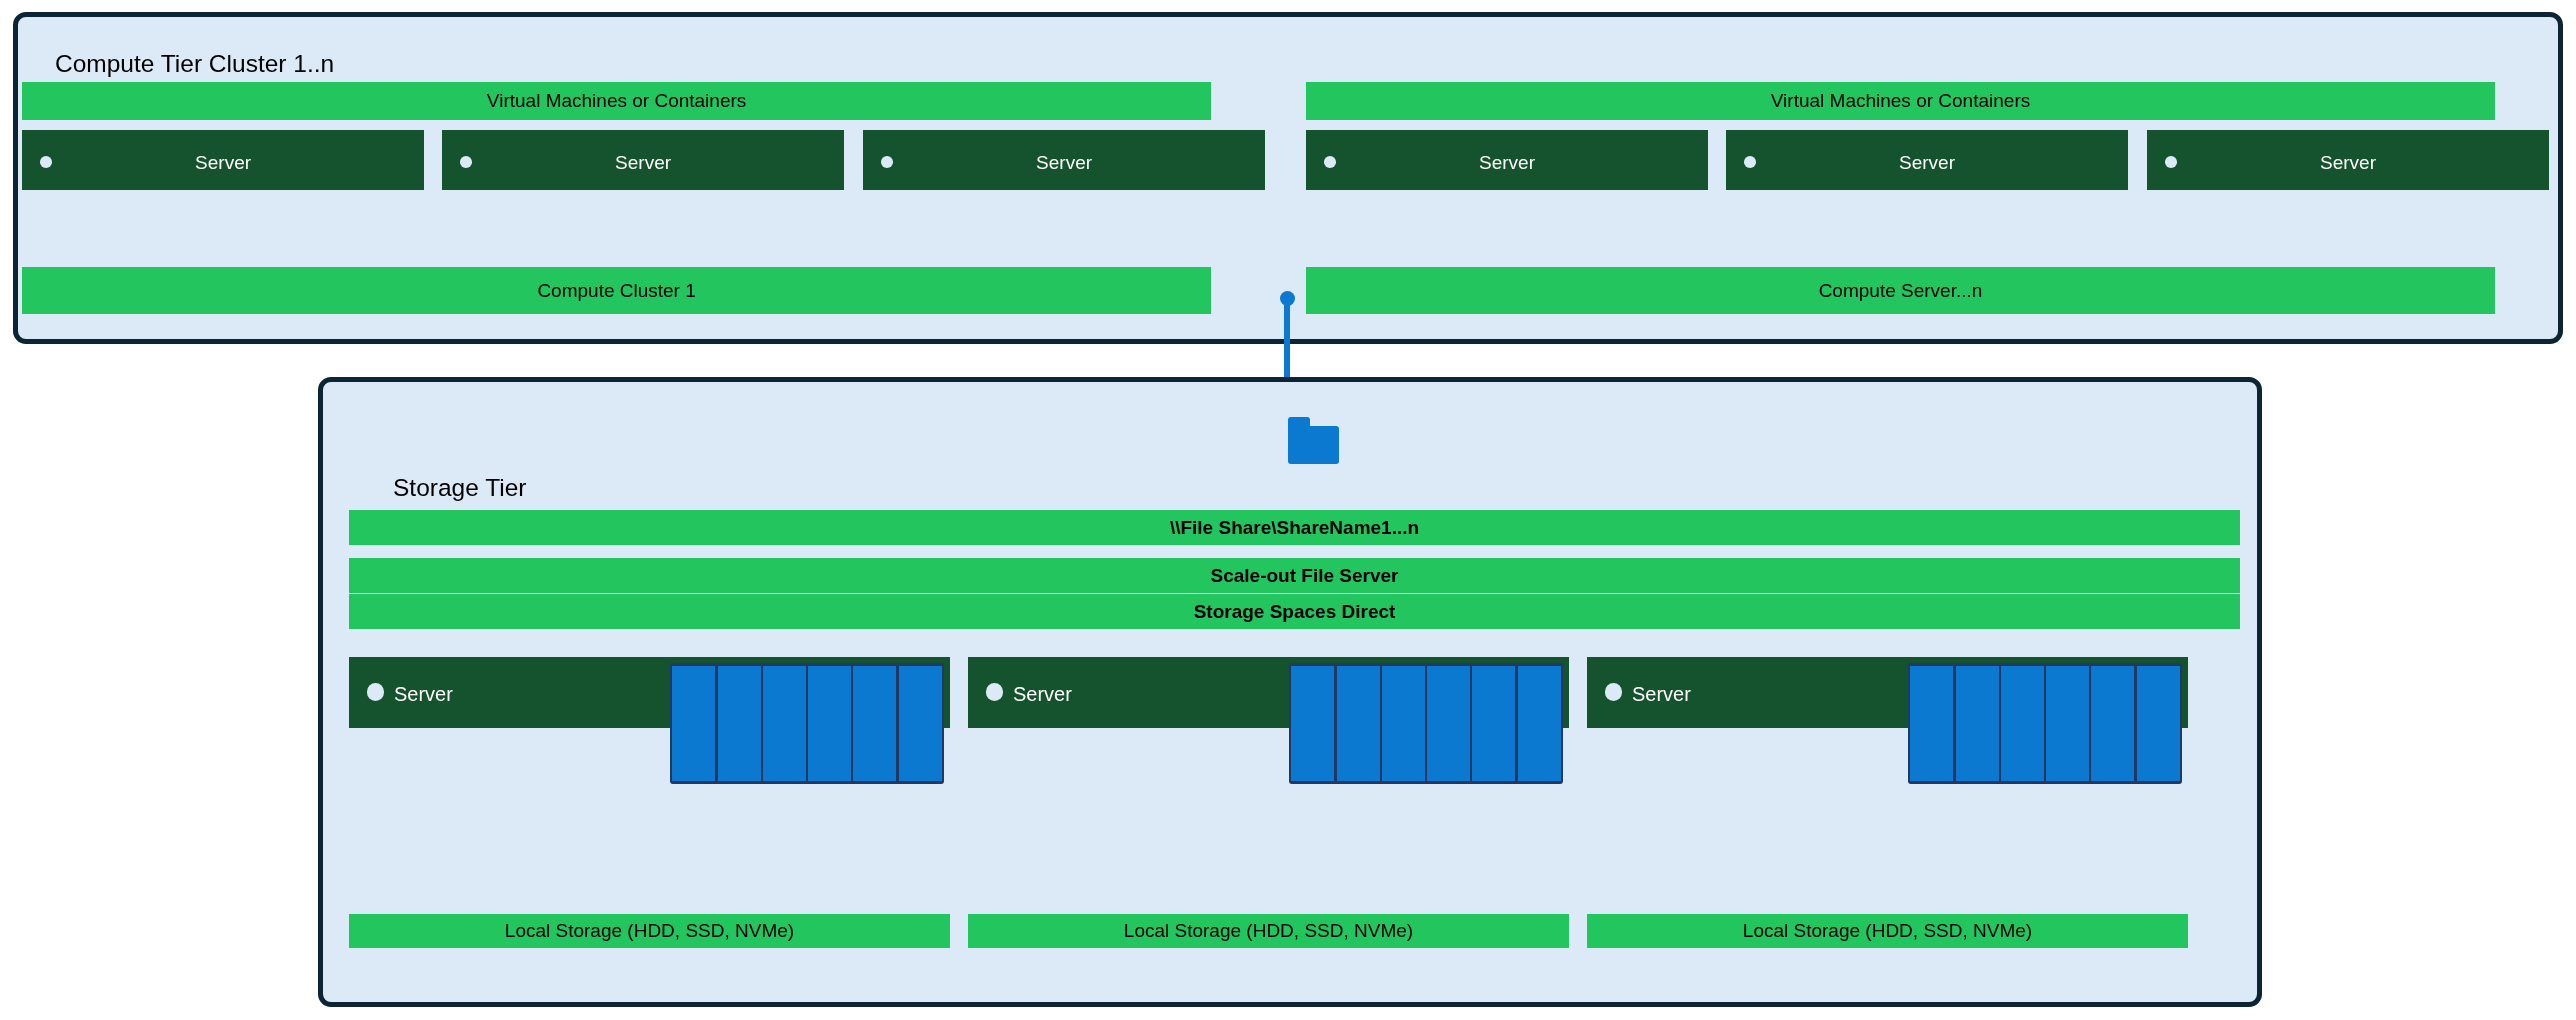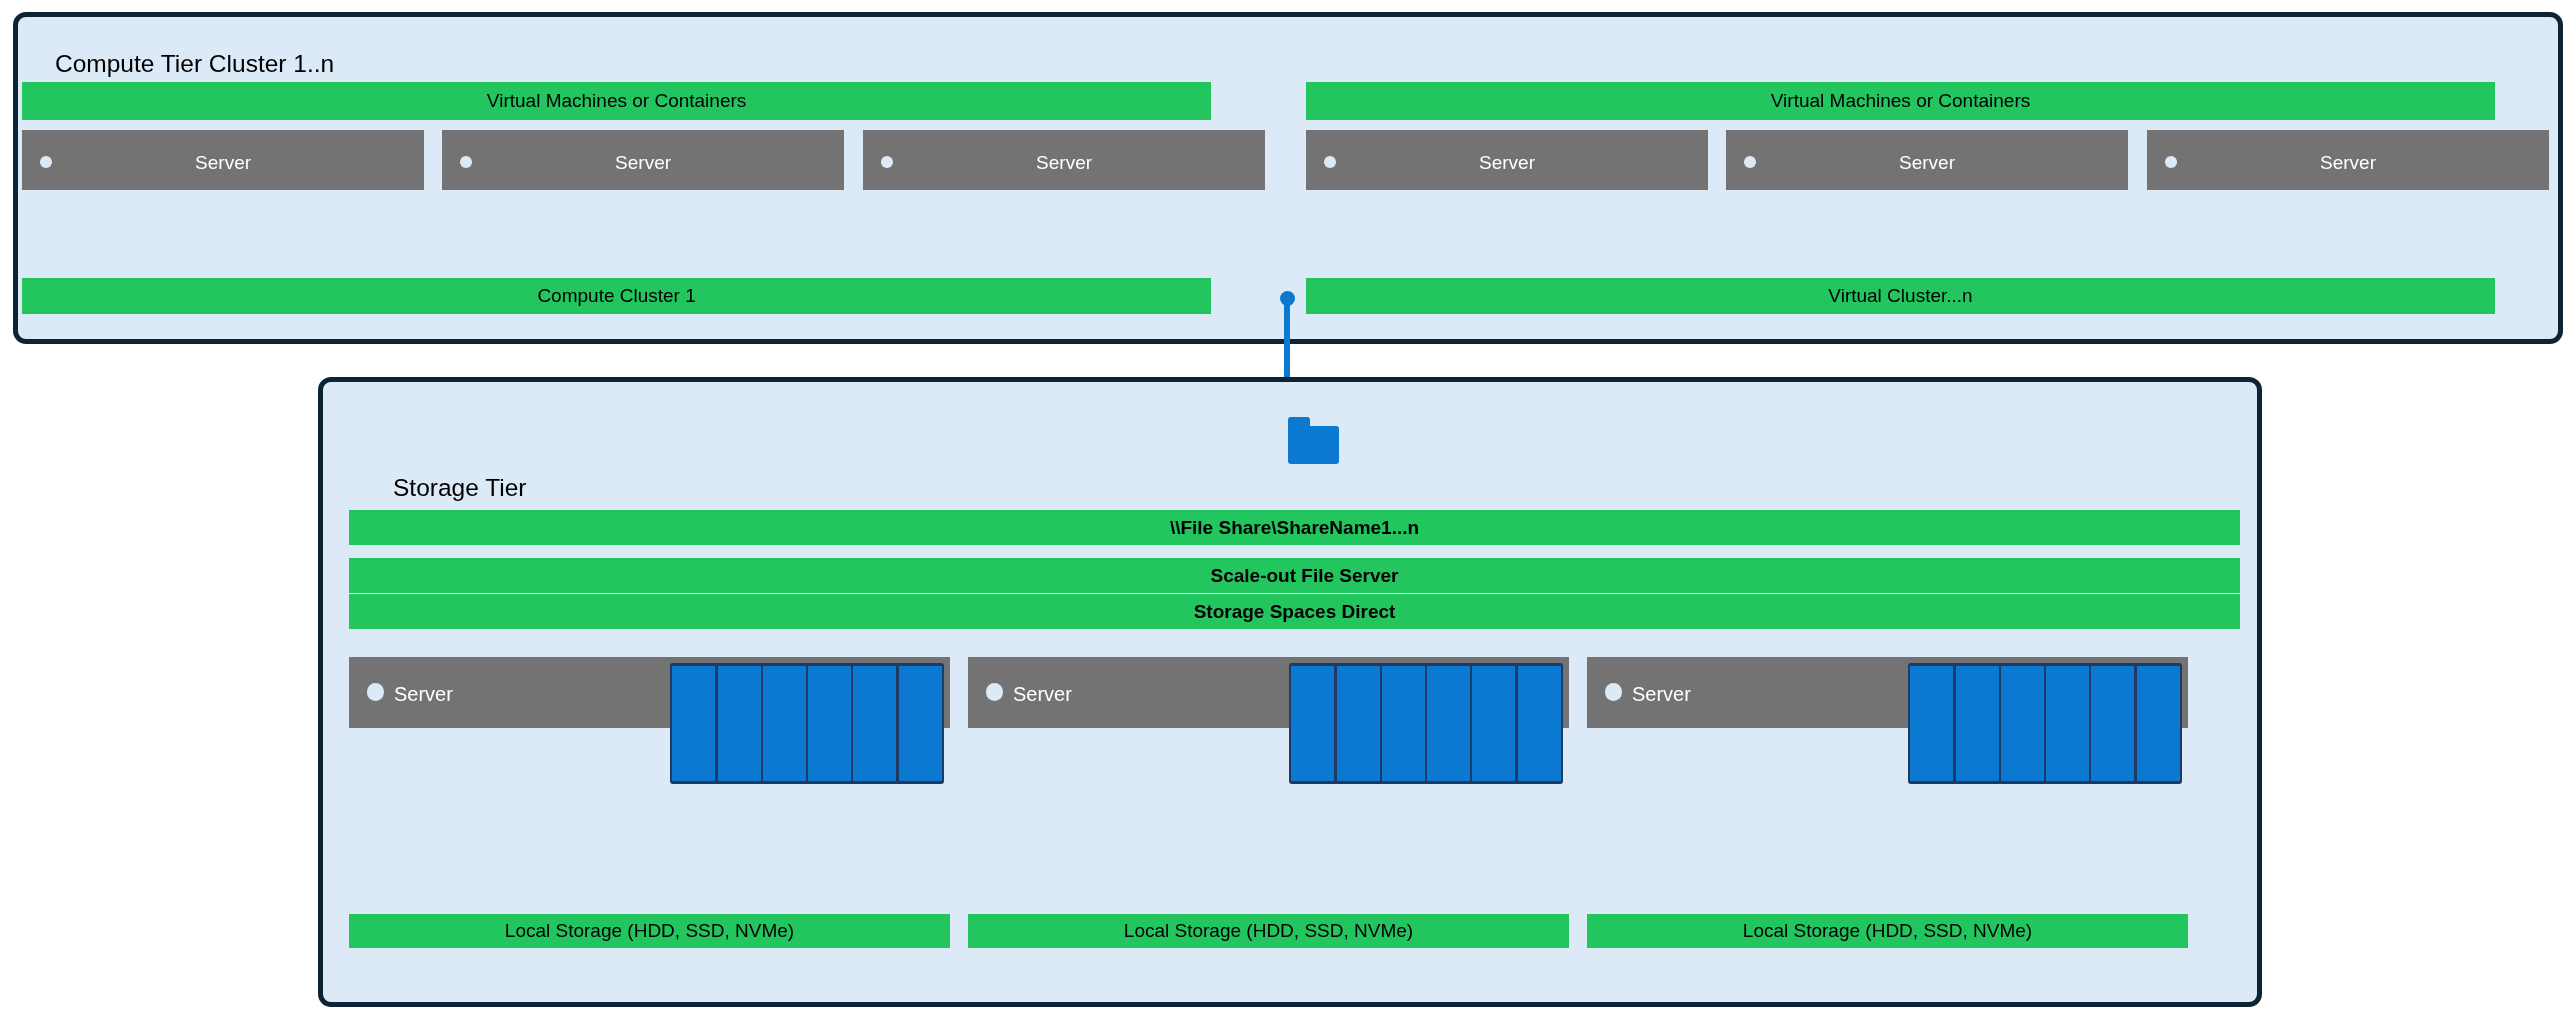--- a/index.html
+++ b/index.html
@@ -73,21 +73,21 @@
     align-items: center;
     justify-content: center;
     text-align: center;
     box-sizing: border-box;
     white-space: nowrap;
   }
 
   
   .server {
     position: absolute;
-    background: #737373;
+    background: #14532d;
     box-sizing: border-box;
   }
 
   .server-led {
     position: absolute;
     background: #dce9f7;
     border-radius: 50%;
   }
 
   .server-label {
@@ -105,21 +105,21 @@
     left: 0;
     top: 0;
     width: 100%;
     height: 38px;
   }
 
   .cc-name-band {
     left: 0;
     bottom: 0;
     width: 100%;
-    height: 36px;
+    height: 47px;
   }
 
   .cc-server {
     top: 48px;
     height: 60px;
   }
 
   .cc-server .server-led {
     left: 18px;
     top: 26px;
@@ -267,21 +267,21 @@
       <div class="server cc-server" style="left:420px; width:402px;">
         <span class="server-led"></span>
         <span class="server-label">Server</span>
       </div>
 
       <div class="server cc-server" style="left:841px; width:402px;">
         <span class="server-led"></span>
         <span class="server-label">Server</span>
       </div>
 
-      <div class="band cc-name-band">Virtual Cluster...n</div>
+      <div class="band cc-name-band">Compute Server...n</div>
     </div>
   </div>
 
   <div class="connector-dot" style="left:1280px; top:291px; width:15px; height:15px;"></div>
   <div class="connector-line" style="left:1284px; top:297px; width:5.8px; height:111px;"></div>
   <div class="connector-dot" style="left:1280px; top:400px; width:15px; height:15px;"></div>
 
   <div class="tier-box" id="storage-tier">
 
     <div class="tier-title" id="storage-tier-title">Storage Tier</div>

